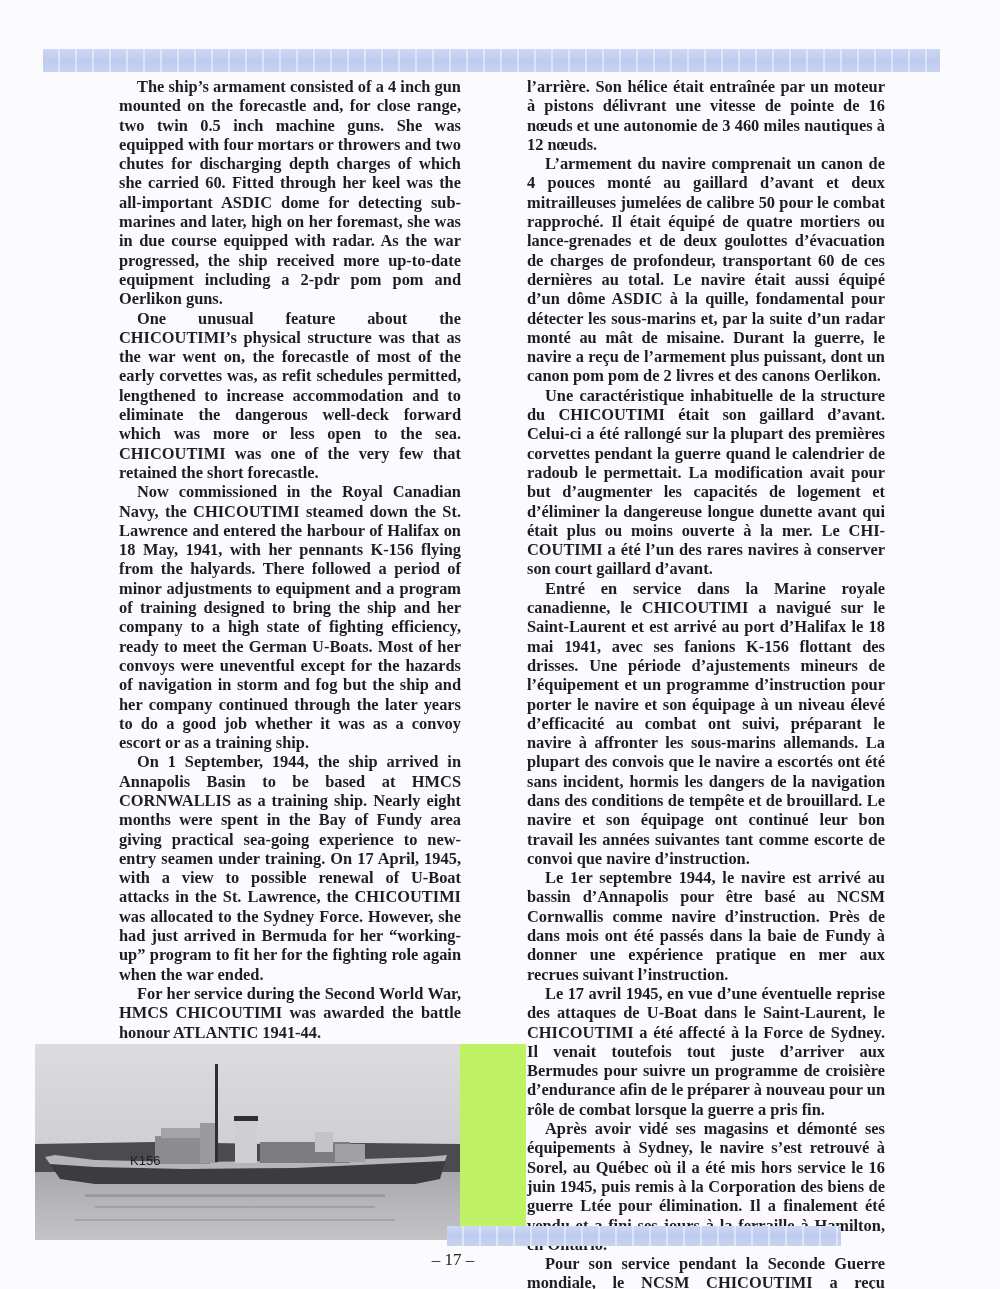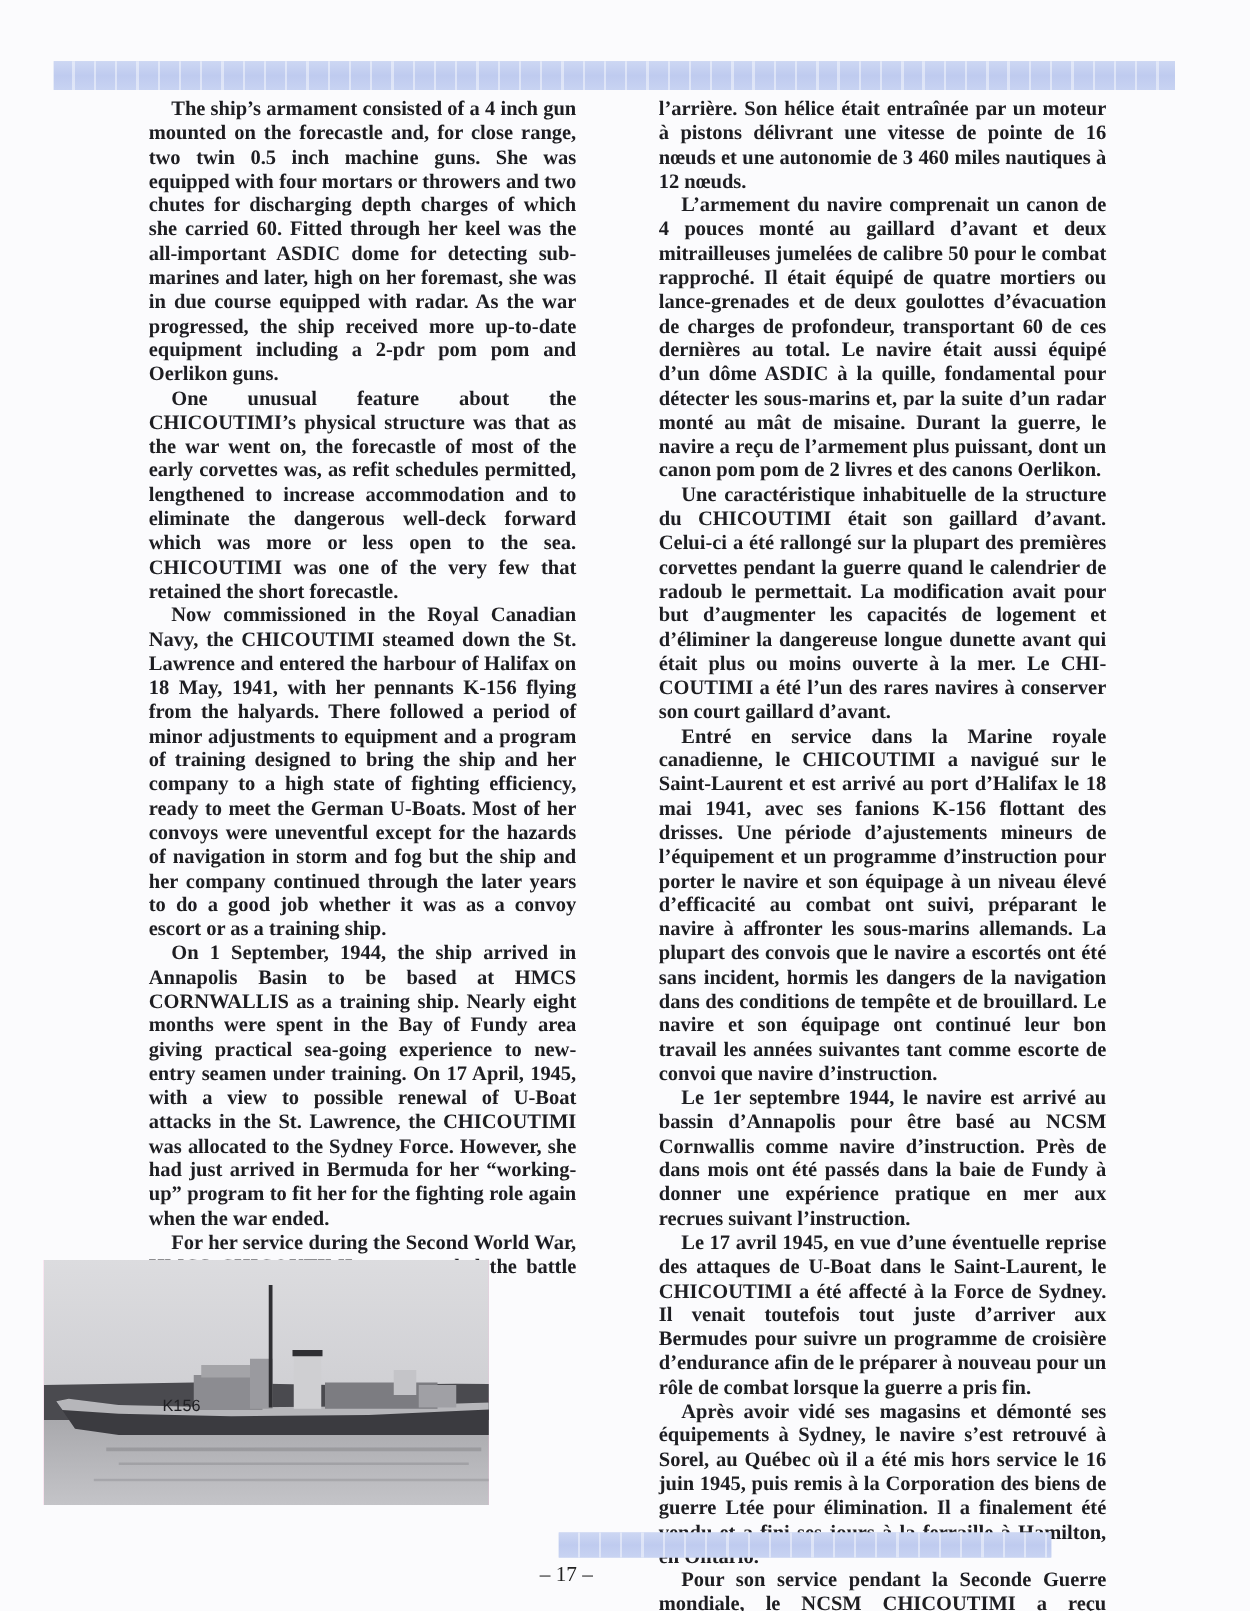--- a/index.html
+++ b/index.html
@@ -37,25 +37,25 @@
     .col p {
       margin: 0;
       text-indent: 18px;
       font-weight: bold;
     }
     .col p.cont { text-indent: 0; }
 
     #photo {
       position: absolute;
       left: 35px;
-      top: 1008px;
-      width: 356px;
+      top: 1044px;
+      width: 491px;
       height: 196px;
       overflow: hidden;
-      background: #f9a8d4;
+      background: #bef264;
     }
     #photo svg { display: block; }
 
     #page-number {
       position: absolute;
       left: 0;
       width: 922px;
       top: 1250px;
       text-align: center;
       font-family: "Liberation Serif", "DejaVu Serif", serif;

